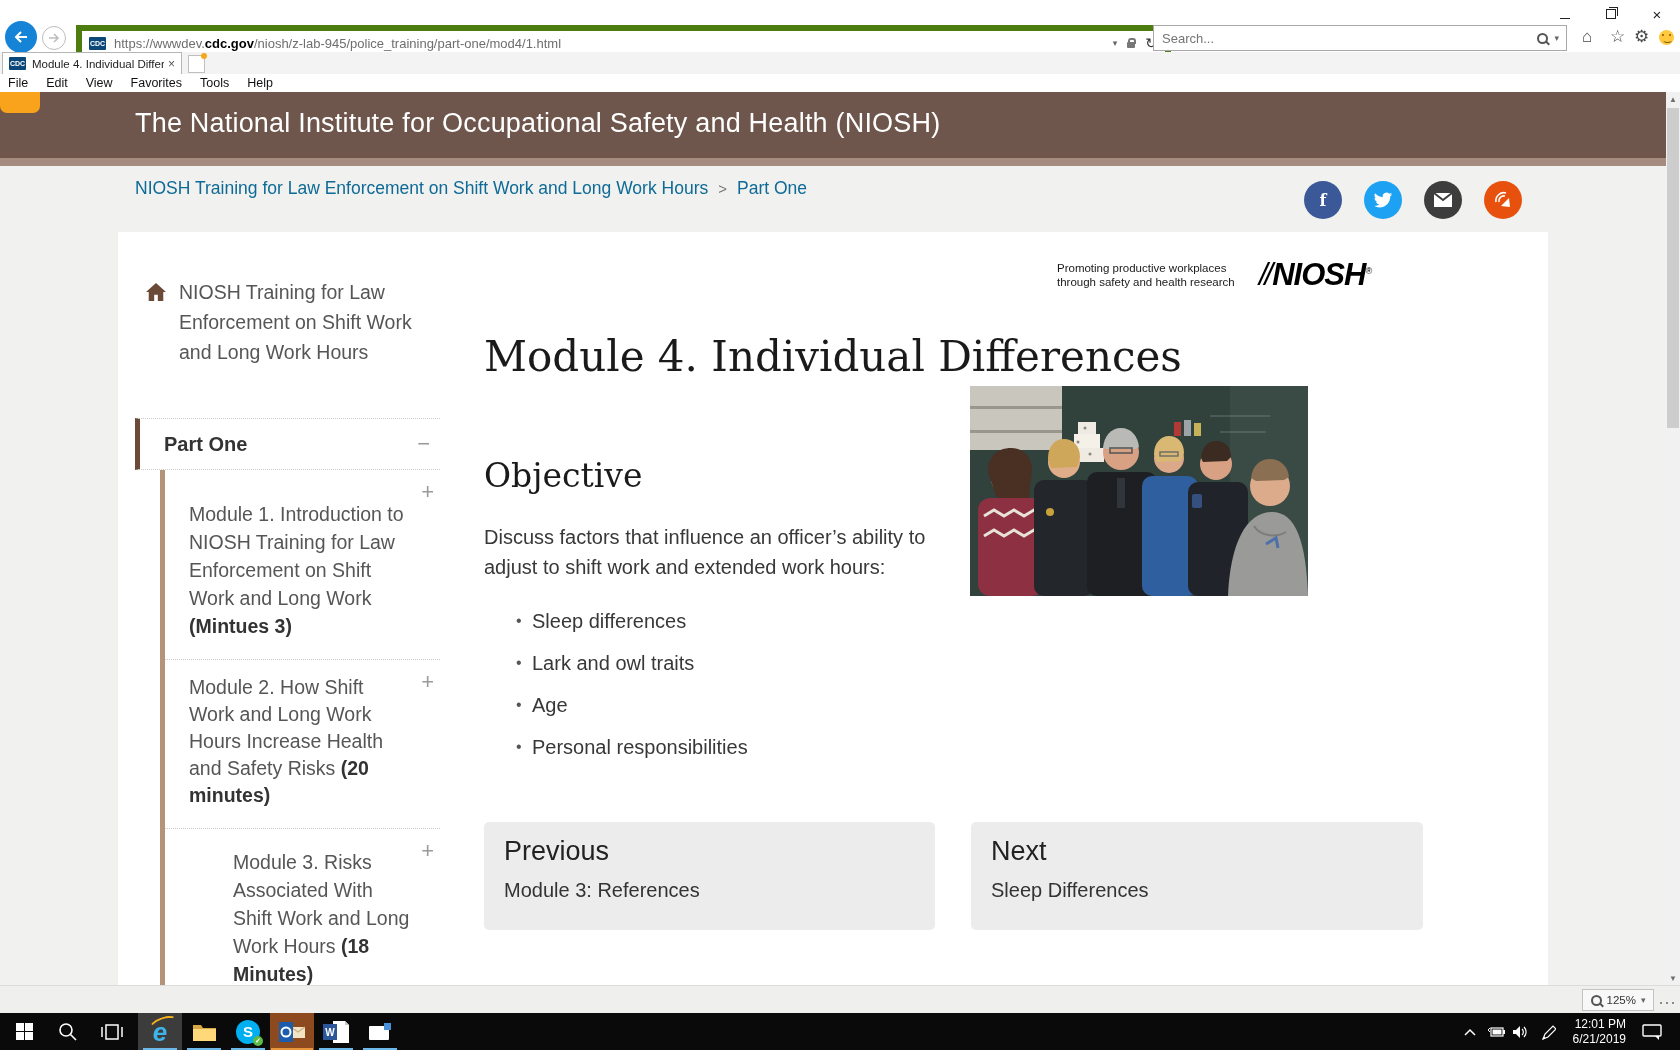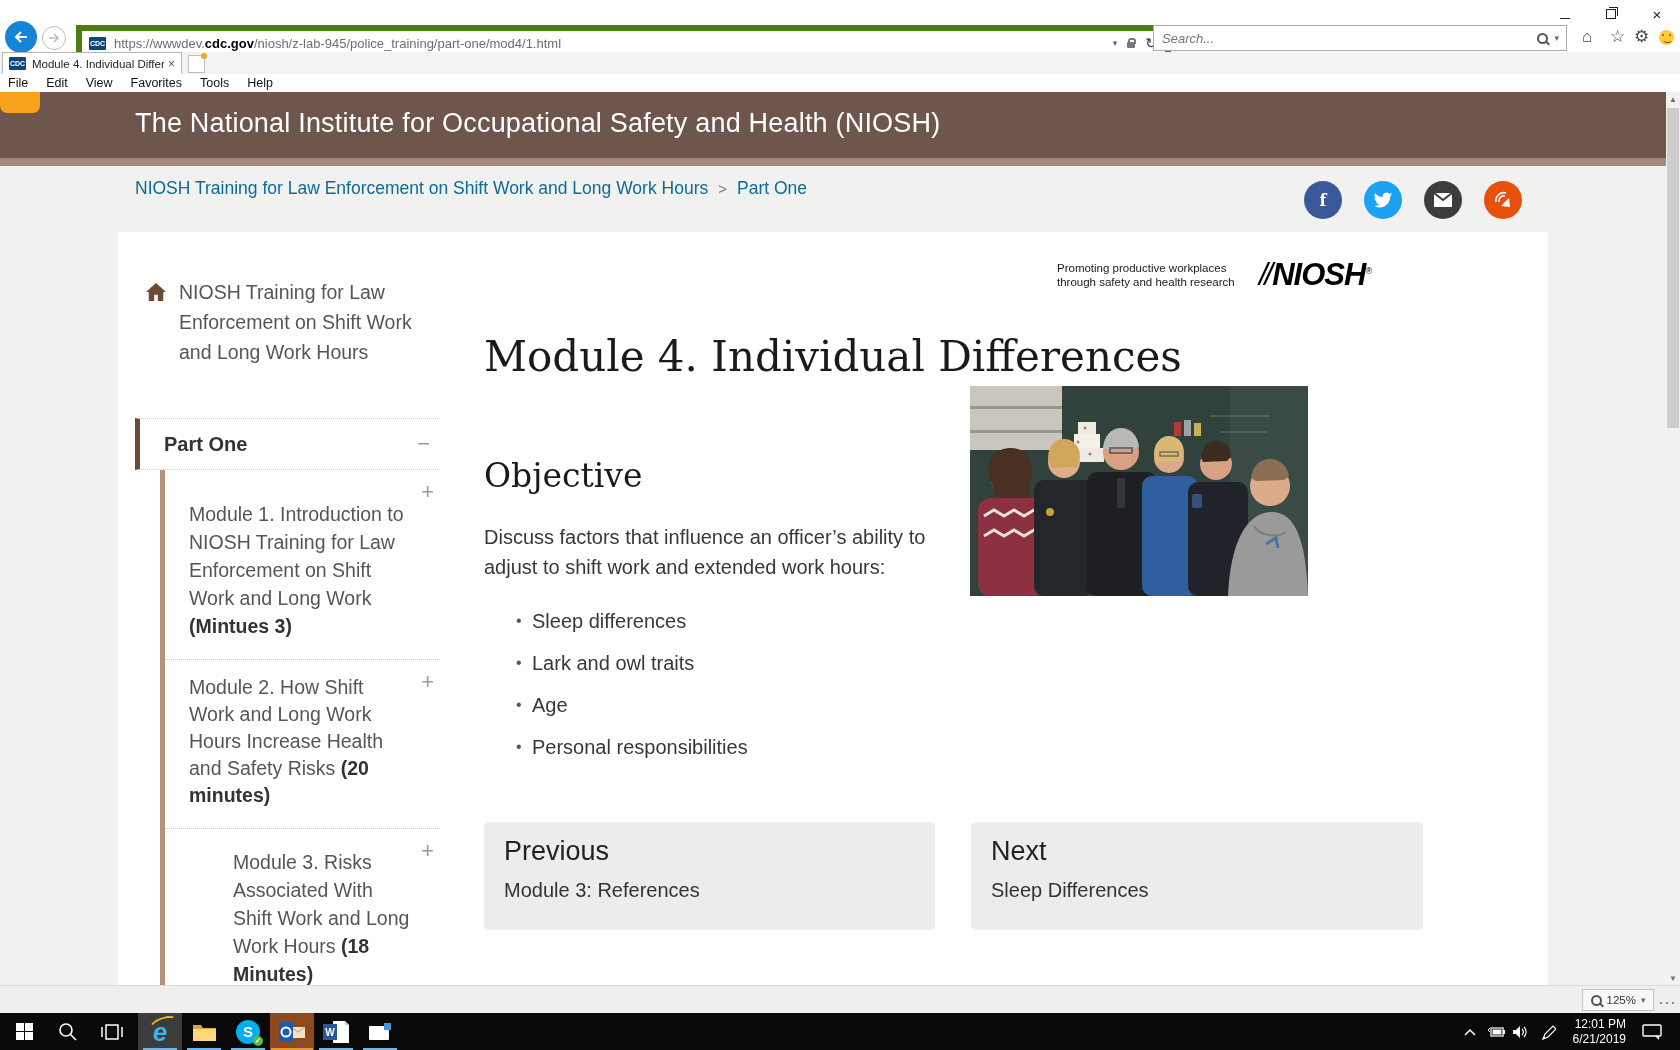--- a/index.html
+++ b/index.html
@@ -23,21 +23,21 @@
            display:flex;align-items:center;justify-content:center;border-radius:1px;flex:0 0 auto;}
   .url{font-size:13px;margin-left:8px;white-space:nowrap;overflow:hidden;}
   .url .dim{color:#6E6E6E;} .url .dom{color:#000;font-weight:bold;}
   .addr-icons{margin-left:auto;display:flex;align-items:center;gap:10px;padding-right:8px;}
   .caret{font-size:9px;color:#666;}
   .lock{width:8px;height:6px;background:#777;position:relative;border-radius:1px;margin-top:3px;}
   .lock::before{content:"";position:absolute;top:-4px;left:1px;width:4px;height:4px;border:2px solid #777;border-bottom:none;border-radius:3px 3px 0 0;}
   .refresh{font-size:14px;color:#333;line-height:14px;}
 
   .searchbox{position:absolute;left:1153px;top:25px;width:412px;height:24px;border:1px solid #A9A9A9;background:#fff;display:flex;align-items:center;}
-  .searchbox input{border:none;outline:none;flex:1;font-size:13px;padding:0 8px;font-family:"Liberation Sans",sans-serif;color:#333;background:transparent;font-style:italic;}
+  .searchbox input{border:none;outline:none;flex:1;font-size:13px;padding:0 8px;font-family:"Liberation Sans",sans-serif;color:#333;background:transparent;}
   .mag{width:7px;height:7px;border:2px solid #555;border-radius:50%;position:relative;flex:0 0 auto;}
   .mag::after{content:"";position:absolute;width:5px;height:2px;background:#555;transform:rotate(45deg);right:-4px;bottom:-2px;}
 
   .tool-ic{position:absolute;top:28px;font-size:17px;color:#4A4A4A;line-height:18px;}
   .smiley{position:absolute;top:30px;width:15px;height:15px;border-radius:50%;background:#FFC83D;}
   .smiley::before{content:"";position:absolute;left:3px;top:4px;width:2px;height:2px;background:#7A5B00;border-radius:50%;box-shadow:7px 0 0 #7A5B00;}
   .smiley::after{content:"";position:absolute;left:3px;top:5px;width:9px;height:6px;border:1.5px solid transparent;border-bottom-color:#7A5B00;border-radius:50%;}
 
   .tabband{position:absolute;left:0;top:52px;width:1680px;height:22px;background:#F3F3F3;border-bottom:1px solid #E6E6E6;}
   .tab{position:absolute;left:2px;top:0;width:180px;height:22px;background:#fff;border:1px solid #B5B5B5;border-bottom:none;display:flex;align-items:center;padding:0 6px;box-sizing:border-box;}

